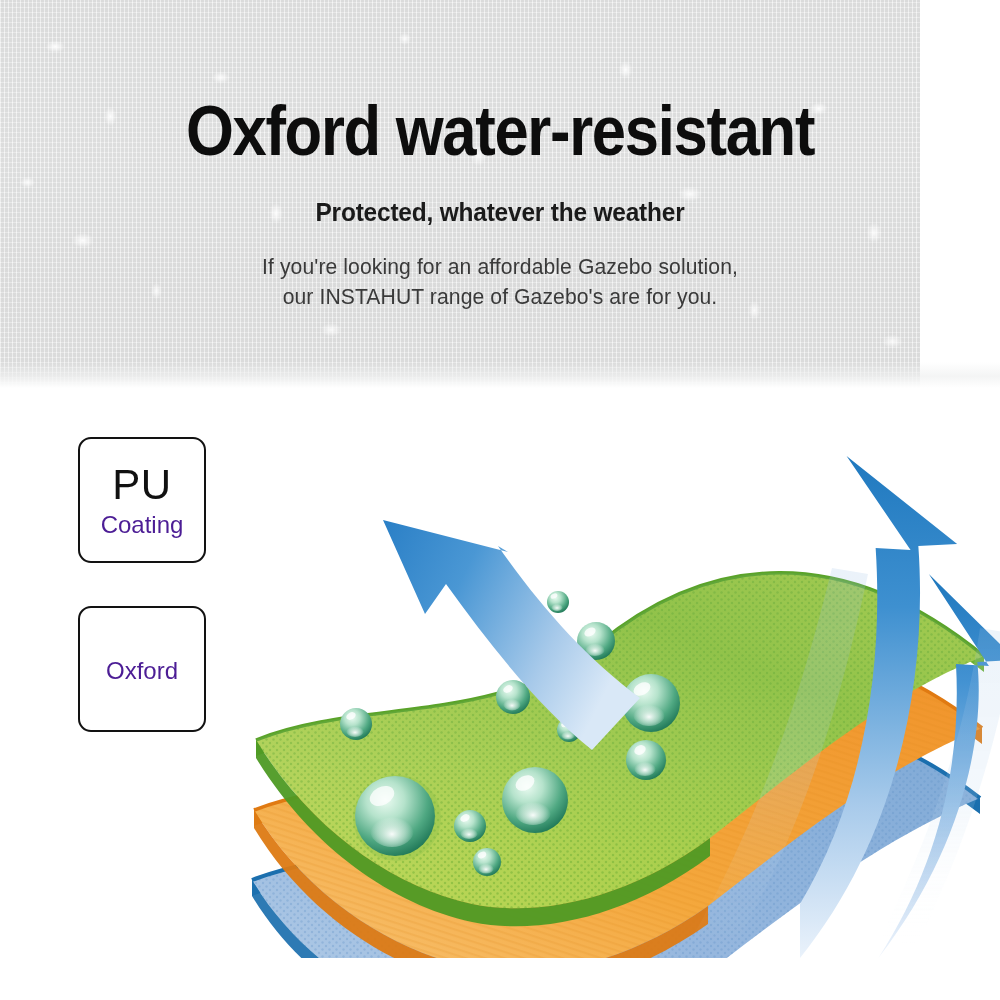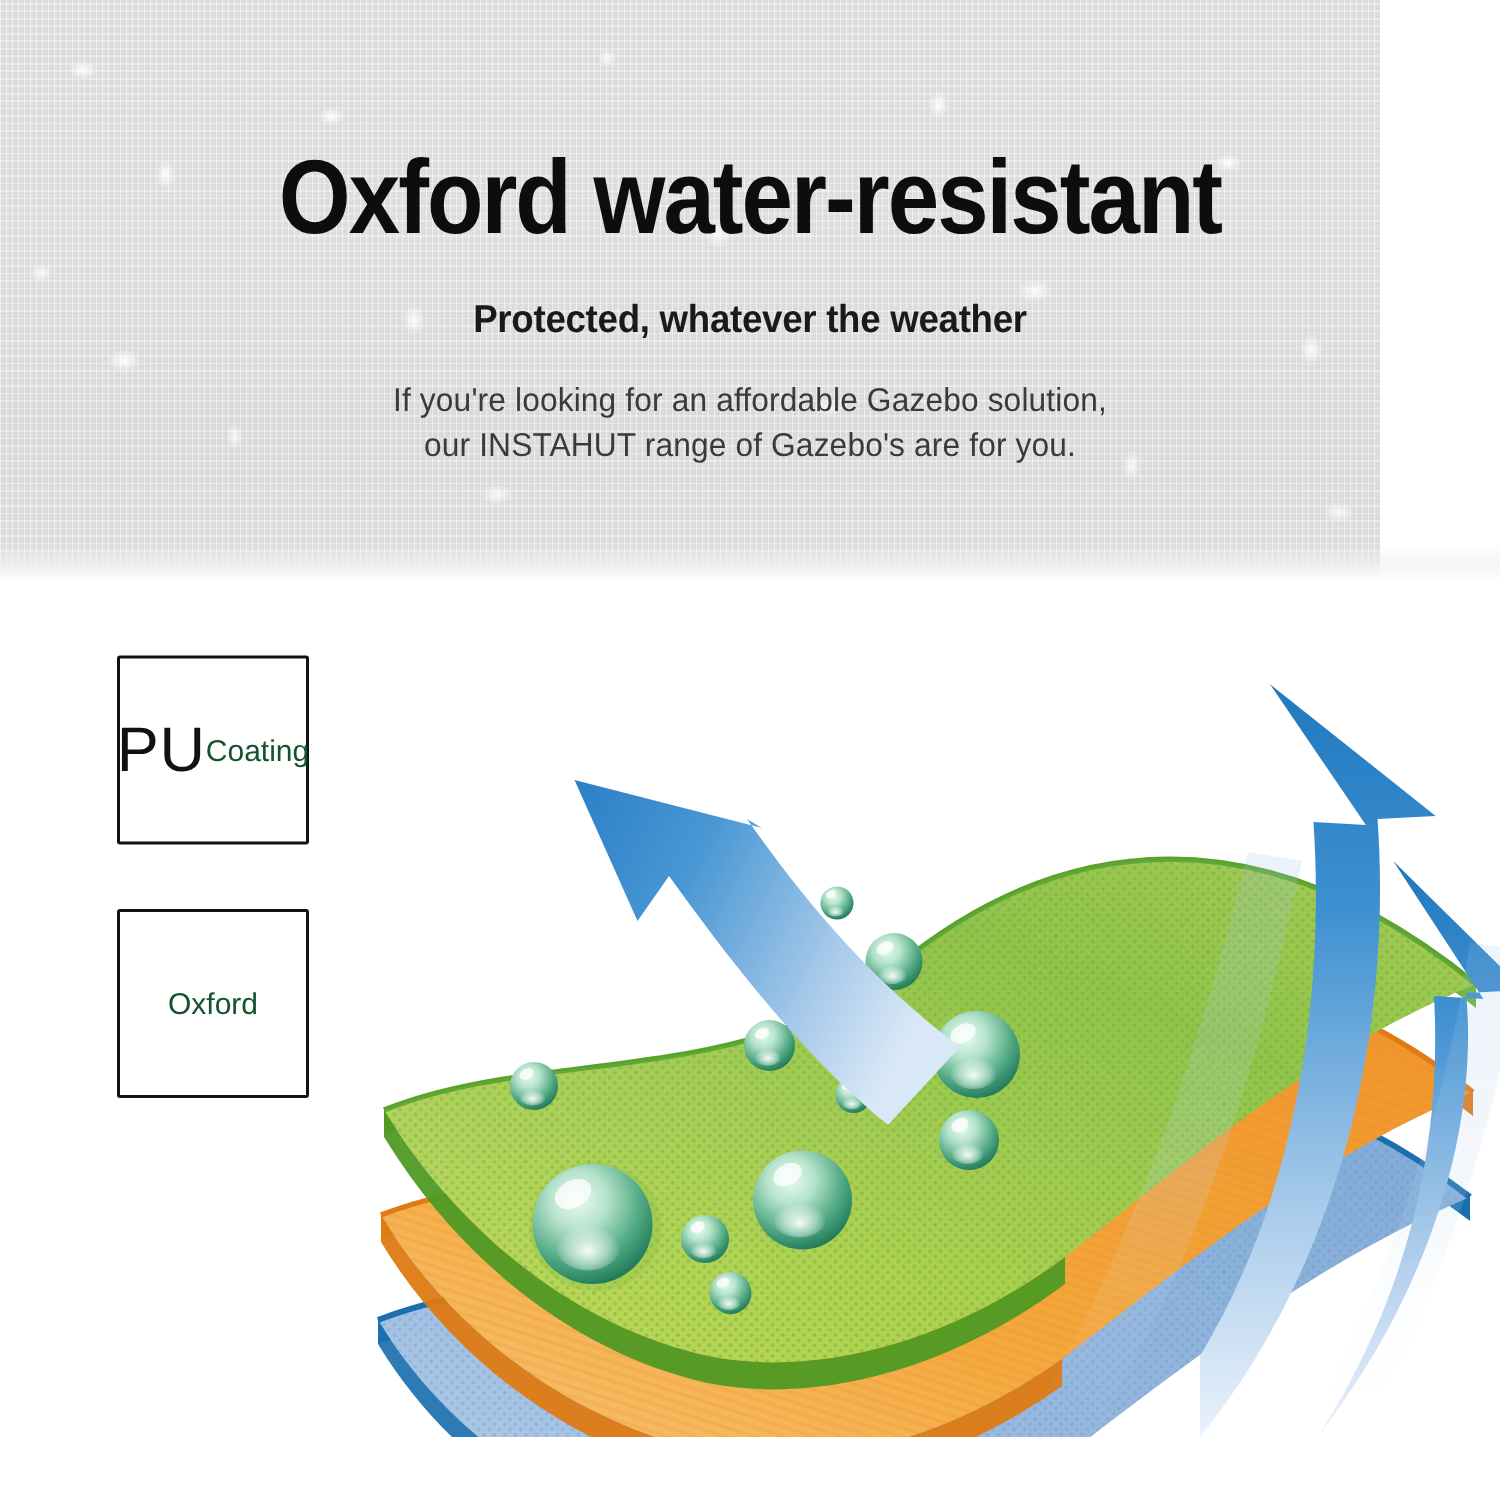--- a/index.html
+++ b/index.html
@@ -71,44 +71,44 @@
     color:#3a3a3a;
     transform:scaleX(0.96);
     letter-spacing:0.1px;
   }
 
   
   #badges { position:absolute; left:78px; top:437px; width:132px; }
   .badge {
     width:128px; height:126px;
     border:2.5px solid #121212;
-    border-radius:2px;
+    border-radius:13px;
     background:#ffffff;
     display:flex;
-    flex-direction:row;
+    flex-direction:column;
     align-items:center;
     justify-content:center;
     margin-bottom:43px;
   }
   .badge-main {
     font-size:42px;
     font-weight:400;
     color:#111;
     line-height:46px;
     letter-spacing:0.5px;
     display:flex;
     align-items:baseline;
     justify-content:center;
   }
   .badge-main.small { font-size:36px; letter-spacing:-0.5px; }
   .badge-unit { font-size:19px; letter-spacing:0px; margin-left:2px; }
   .badge-sub {
-    font-size:20px;
+    font-size:24px;
     font-weight:400;
-    color:#14532d;
+    color:#4c1d95;
     line-height:27px;
     margin-top:3px;
   }
 
   
   #illustration {
     position:absolute;
     left:240px; top:398px;
     width:760px; height:560px;
   }

